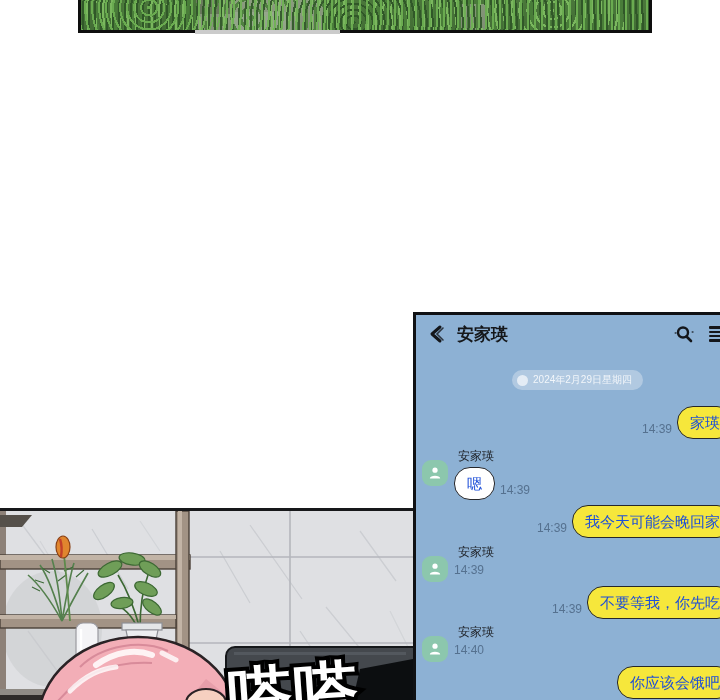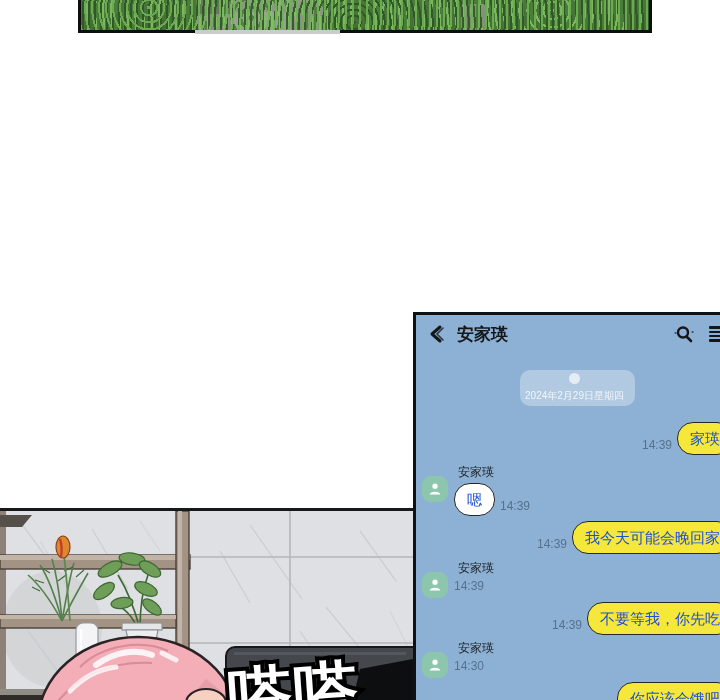--- a/index.html
+++ b/index.html
@@ -33,21 +33,21 @@
     border:3px solid #101114;border-bottom:none;background:#8db1d4;overflow:hidden;
     display:flex;flex-direction:column;}
   .chat-header{display:flex;align-items:center;height:38px;padding:0 9px;flex:none;}
   .chat-title{margin-left:8px;font-size:17px;font-weight:bold;color:#15171a;}
   .hicon{display:flex;align-items:center;justify-content:center;width:24px;height:24px;cursor:pointer;}
   .hicon.search{margin-left:auto;margin-right:10px;}
   .menu-lines{display:flex;flex-direction:column;gap:2px;}
   .menu-lines i{display:block;width:18px;height:2.4px;background:#14161a;border-radius:1px;}
 
   .date-chip{align-self:center;margin-top:17px;display:flex;align-items:center;gap:5px;
-    background:rgba(236,242,248,.38);border-radius:10px;padding:3px 11px 3px 5px;flex-direction:column;}
+    background:rgba(236,242,248,.38);border-radius:10px;padding:3px 11px 3px 5px;}
   .date-chip .clock{width:11px;height:11px;border-radius:50%;background:rgba(255,255,255,.65);}
   .date-chip span.txt{font-size:10px;color:#f2f6fa;}
 
   .messages{display:flex;flex-direction:column;padding:0 6px;flex:1;}
   .msg-right{display:flex;justify-content:flex-end;align-items:flex-end;gap:5px;}
   .msg-left{display:flex;align-items:flex-start;gap:6px;}
   .avatar{width:26px;height:26px;border-radius:9px;background:#8cc7ad;flex:none;margin-top:14px;
     display:flex;align-items:center;justify-content:center;}
   .msg-col{display:flex;flex-direction:column;}
   .sender{font-size:12px;color:#20242a;margin:2px 0 2px 4px;}
@@ -246,21 +246,21 @@
       <div class="msg-left mt5">
         <div class="avatar">
           <svg width="16" height="16" viewBox="0 0 16 16">
               <circle cx="8" cy="5.2" r="2.6" fill="#ffffff"></circle>
               <path d="M2.8 13.5 C2.8 9.9 13.2 9.9 13.2 13.5 Z" fill="#ffffff"></path>
             </svg>
         </div>
         <div class="msg-col">
           <div class="sender">安家瑛</div>
           <div class="bubble-row">
-            <span class="time">14:30</span>
+            <span class="time">14:40</span>
           </div>
         </div>
       </div>
 
       <div class="msg-right mt4">
 
         <div class="bubble yellow">你应该会饿吧</div>
       </div>
 
     </div>

